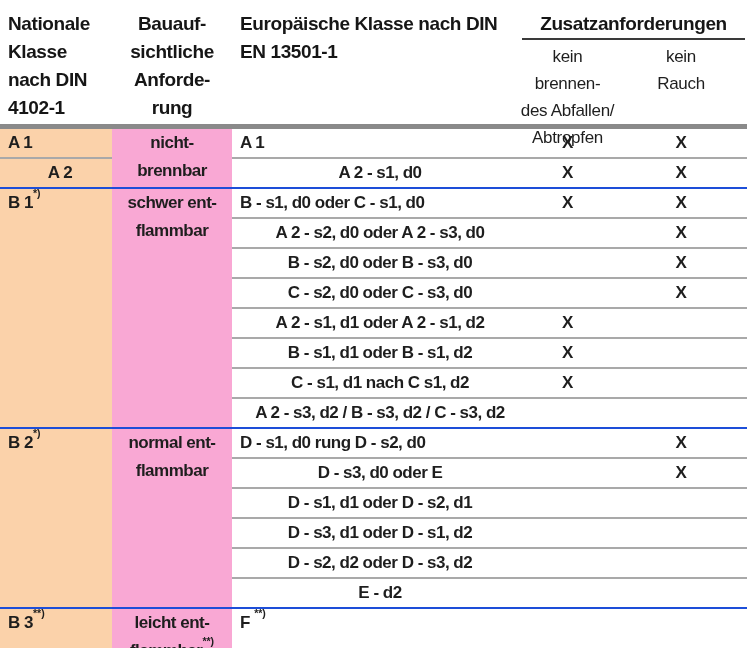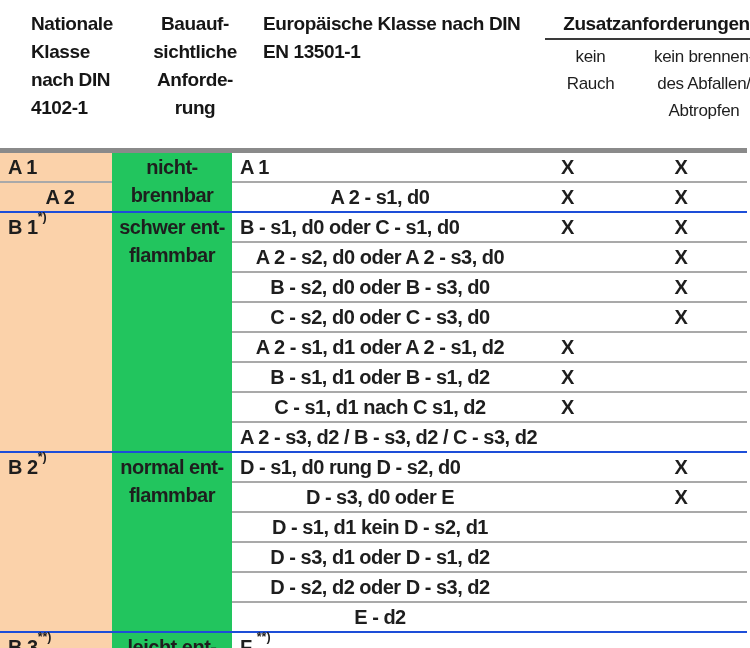--- a/index.html
+++ b/index.html
@@ -9,22 +9,21 @@
     font-family:"Liberation Sans", sans-serif;
     color:#1e1e1e;
   }
   .page { width:747px; }
 
   
   .hdr {
     display:grid;
     grid-template-columns:112px 120px 288px 227px;
     padding-top:10px;
-    height:148px;
-    padding-left:23px;
+    height:124px;
   }
   .hcell {
     font-weight:bold; font-size:19px; line-height:28px;
     letter-spacing:-0.4px; white-space:pre-line; color:#161616;
   }
   .h-c1 { padding-left:8px; }
   .h-c2 { text-align:center; }
   .h-c3 { padding-left:8px; }
   .h-zusatz {
     text-align:center;
@@ -44,26 +43,26 @@
   
   table {
     border-collapse:collapse; table-layout:fixed; width:747px;
     border-bottom:3px solid #8b8b8b;
   }
   col.w1{width:112px} col.w2{width:120px} col.w3{width:288px}
   col.w4{width:95px}  col.w5{width:132px}
   tr { height:28px; }
   tr.tall { height:56px; }
   td {
-    font-weight:bold; font-size:20px; letter-spacing:-0.5px;
+    font-weight:bold; font-size:17px; letter-spacing:-0.5px;
     line-height:28px; vertical-align:top; padding:0;
     white-space:nowrap; overflow:visible;
   }
   td.c1 { background:#fbd2aa; padding-left:8px; }
-  td.c2 { background:#22c55e; text-align:center; white-space:pre-line; }
+  td.c2 { background:#f9a8d4; text-align:center; white-space:pre-line; }
   td.c3 { padding-left:8px; }
   td.c4, td.c5 { text-align:center; }
   tr.sub td { border-top:2px solid #a9a9a9;text-align:center; }
   tr.grp td { border-top:2px solid #1d4ed8; }
   sup { font-size:62%; line-height:0; position:relative; top:-0.45em; letter-spacing:0; }
 </style>
 </head>
 <body>
 
 <div class="page">
@@ -75,25 +74,25 @@
 4102-1</div>
     <div class="hcell h-c2">Bauauf-
 sichtliche
 Anforde-
 rung</div>
     <div class="hcell h-c3">Europäische Klasse nach DIN
 EN 13501-1</div>
     <div>
       <div class="hcell h-zusatz">Zusatzanforderungen</div>
       <div class="h-sub">
-        <div class="h-subcell">kein
-Rauch</div>
         <div class="h-subcell">kein brennen-
 des Abfallen/
 Abtropfen</div>
+        <div class="h-subcell">kein
+Rauch</div>
       </div>
     </div>
   </div>
 
   <div class="bar"></div>
 
   <table>
     <colgroup>
         <col class="w1">
         <col class="w2">
@@ -169,21 +168,21 @@
         <td class="c3">D - s1, d0 rung D - s2, d0</td>
         <td class="c4"></td>
         <td class="c5">X</td>
       </tr>
       <tr class="sub">
         <td class="c3">D - s3, d0 oder E</td>
         <td class="c4"></td>
         <td class="c5">X</td>
       </tr>
       <tr class="sub">
-        <td class="c3">D - s1, d1 kein D - s2, d1</td>
+        <td class="c3">D - s1, d1 oder D - s2, d1</td>
         <td class="c4"></td>
         <td class="c5"></td>
       </tr>
       <tr class="sub">
         <td class="c3">D - s3, d1 oder D - s1, d2</td>
         <td class="c4"></td>
         <td class="c5"></td>
       </tr>
       <tr class="sub">
         <td class="c3">D - s2, d2 oder D - s3, d2</td>

